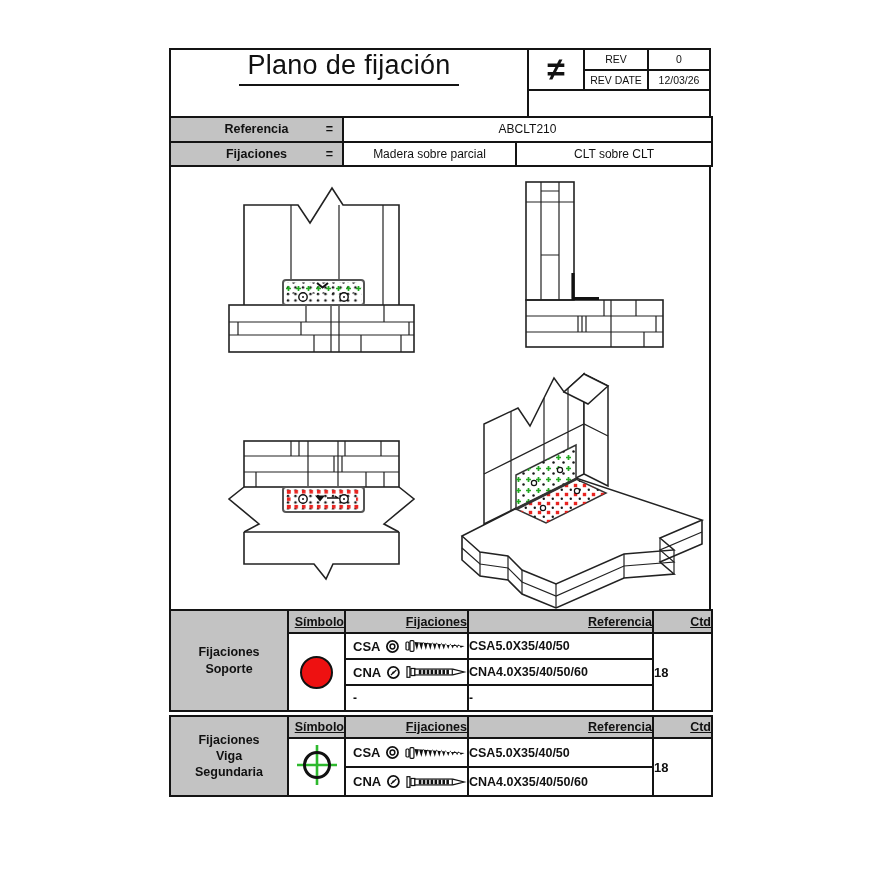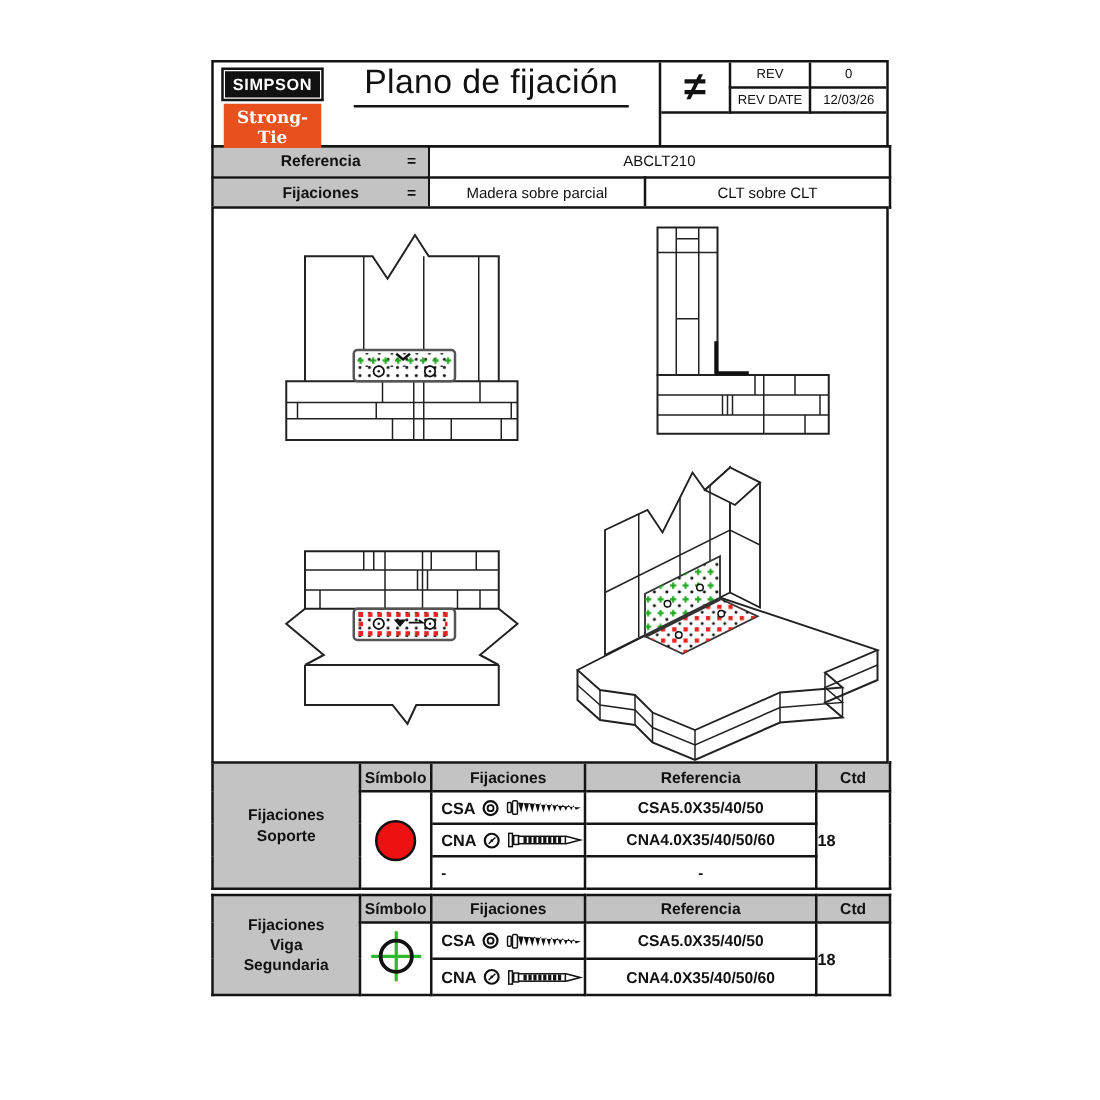--- a/index.html
+++ b/index.html
@@ -35,28 +35,28 @@
 
   
   table{border-collapse:collapse;table-layout:fixed;width:542px;margin-top:-2px;}
   td,th{border:2px solid var(--line);padding:0;}
   table{border:2.5px solid var(--line);}
   .gray{background:var(--header-gray);}
   .ref-lab{position:relative;text-align:center;font-weight:bold;font-size:12.5px;height:24.5px;}
   .eq{position:absolute;right:9px;top:50%;transform:translateY(-50%);font-weight:bold;}
   .ref-val{text-align:center;font-size:12px;}
 
-  .fx th{font-weight:bold;font-size:12.5px;text-align:center;}
+  .fx th{font-weight:bold;font-size:12.5px;text-align:right;text-decoration:underline;}
   .group{background:var(--header-gray);font-weight:bold;font-size:12.5px;text-align:center;
     white-space:pre-line;line-height:1.3;vertical-align:middle;}
   .sym{text-align:center;vertical-align:middle;}
   .fij{vertical-align:middle;margin-top:40px;}
   .fij .wrap{display:flex;align-items:center;gap:5px;padding-left:7px;}
   .code{font-weight:bold;font-size:13px;}
-  .refcell{text-align:center;font-weight:bold;font-size:12.5px;vertical-align:middle;}
+  .refcell{text-align:left;font-weight:bold;font-size:12.5px;vertical-align:middle;}
   .qty{text-align:left;font-weight:bold;font-size:13px;vertical-align:middle;}
   .dash{font-size:12px;font-weight:bold;}
   .red-dot{width:33px;height:33px;border-radius:50%;background:var(--symbol-red);
     border:2.5px solid #111;margin:0 auto;}
 
   
   .draw{position:relative;height:446px;border:2.5px solid var(--line);margin-top:-2px;background:#fff;}
   .draw svg{position:absolute;}
   .p-dot{fill:#161616;}
   .p-plus{stroke:var(--bracket-green);stroke-width:1.7;fill:none;}
@@ -65,24 +65,20 @@
   .ln2{stroke:#222;fill:none;stroke-width:1.2;}
   .wf{stroke:#222;fill:#fff;stroke-width:1.5;}
 </style>
 </head>
 <body>
 
 <div class="page">
  <div class="sheet">
 
   <div class="hdr">
-    <div class="logo">
-      <div class="simpson">SIMPSON</div>
-      <div class="strongtie"><span>Strong-Tie</span><span class="regmark">®</span></div>
-    </div>
     <div class="title-wrap">
       <div class="title">Plano de fijación</div>
     </div>
     <div class="info">
       <div class="info-top">
         <div class="neq">≠</div>
         <div class="icell">REV</div>
         <div class="icell">0</div>
         <div class="icell">REV DATE</div>
         <div class="icell">12/03/26</div>

